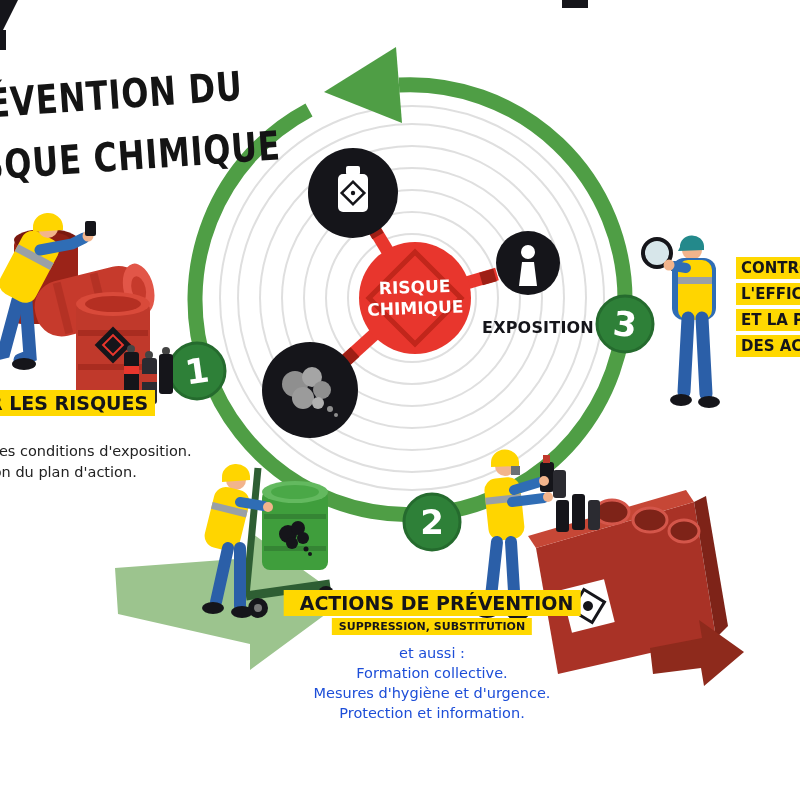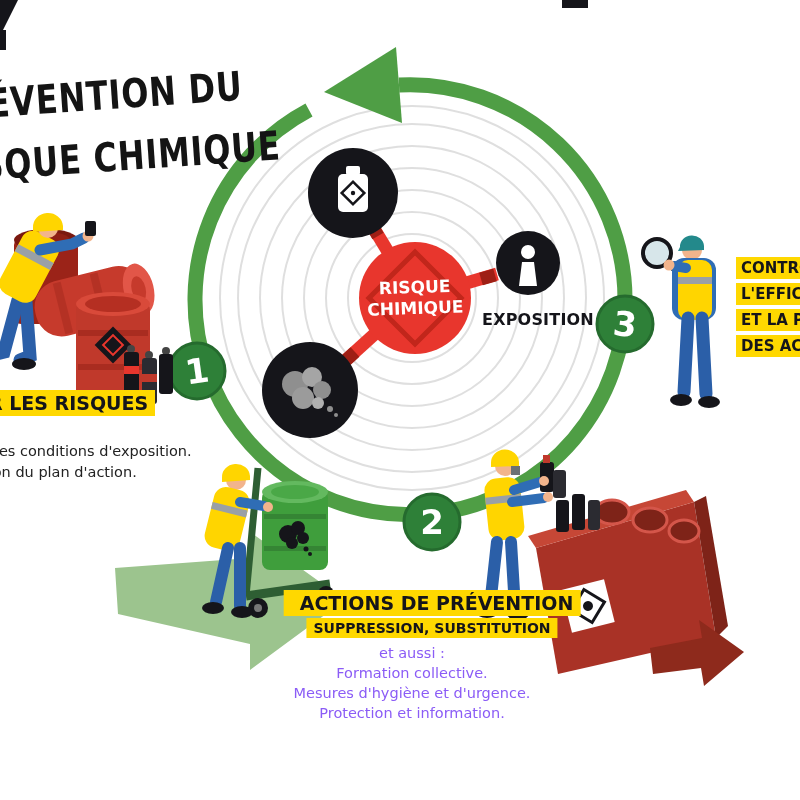--- a/index.html
+++ b/index.html
@@ -11,28 +11,28 @@
           white-space:nowrap;width:max-content;}
   .nodelabel{font-weight:bold;color:#15151a;letter-spacing:.2px;}
   .numbadge{color:#fff;font-weight:bold;font-size:34px;width:56px;height:56px;
             display:flex;align-items:center;justify-content:center;}
   #title{left:-64px;top:76px;transform:rotate(-4deg) scaleX(.8);transform-origin:0 0;
          font-size:40px;font-weight:bold;color:#141414;line-height:1.55;
          letter-spacing:1px;white-space:nowrap;}
   #centerlabel{left:357px;top:277px;width:116px;text-align:center;color:#fff;
                font-size:17px;font-weight:bold;line-height:21px;transform:rotate(-2deg);}
   #produitslabel{left:402px;top:167px;font-size:17px;line-height:20px;}
-  #expositionlabel{left:482px;top:310px;font-size:16px;text-align:center;}
+  #expositionlabel{left:482px;top:318px;font-size:16px;text-align:center;}
   #emissionslabel{left:362px;top:394px;font-size:16px;line-height:21px;}
   #s1label{left:-100px;top:390px;font-size:19px;}
   #s1text{left:-72px;top:441px;font-size:14.5px;line-height:21px;color:#222;white-space:nowrap;}
   #s2label{left:432px;top:590px;transform:translateX(-50%);font-size:19px;padding-left:16px;}
-  #s2sub{left:432px;top:618px;transform:translateX(-50%);font-size:14px;}
-  #s2text{left:412px;top:643px;transform:translateX(-50%);text-align:center;
-          font-size:14.5px;line-height:20px;color:#8b5cf6;white-space:nowrap;}
+  #s2sub{left:432px;top:618px;transform:translateX(-50%);font-size:11px;}
+  #s2text{left:432px;top:643px;transform:translateX(-50%);text-align:center;
+          font-size:14.5px;line-height:20px;color:#1d4ed8;white-space:nowrap;}
   #s3block{left:736px;top:257px;}
   #s3block .ylabel{font-size:15px;margin-bottom:4px;padding:2px 5px;}
   #n1{left:169px;top:343px;transform:rotate(-8deg);}
   #n2{left:404px;top:494px;}
   #n3{left:597px;top:296px;transform:rotate(6deg);}
 </style>
 </head>
 <body>
 
 <div id="canvas">

